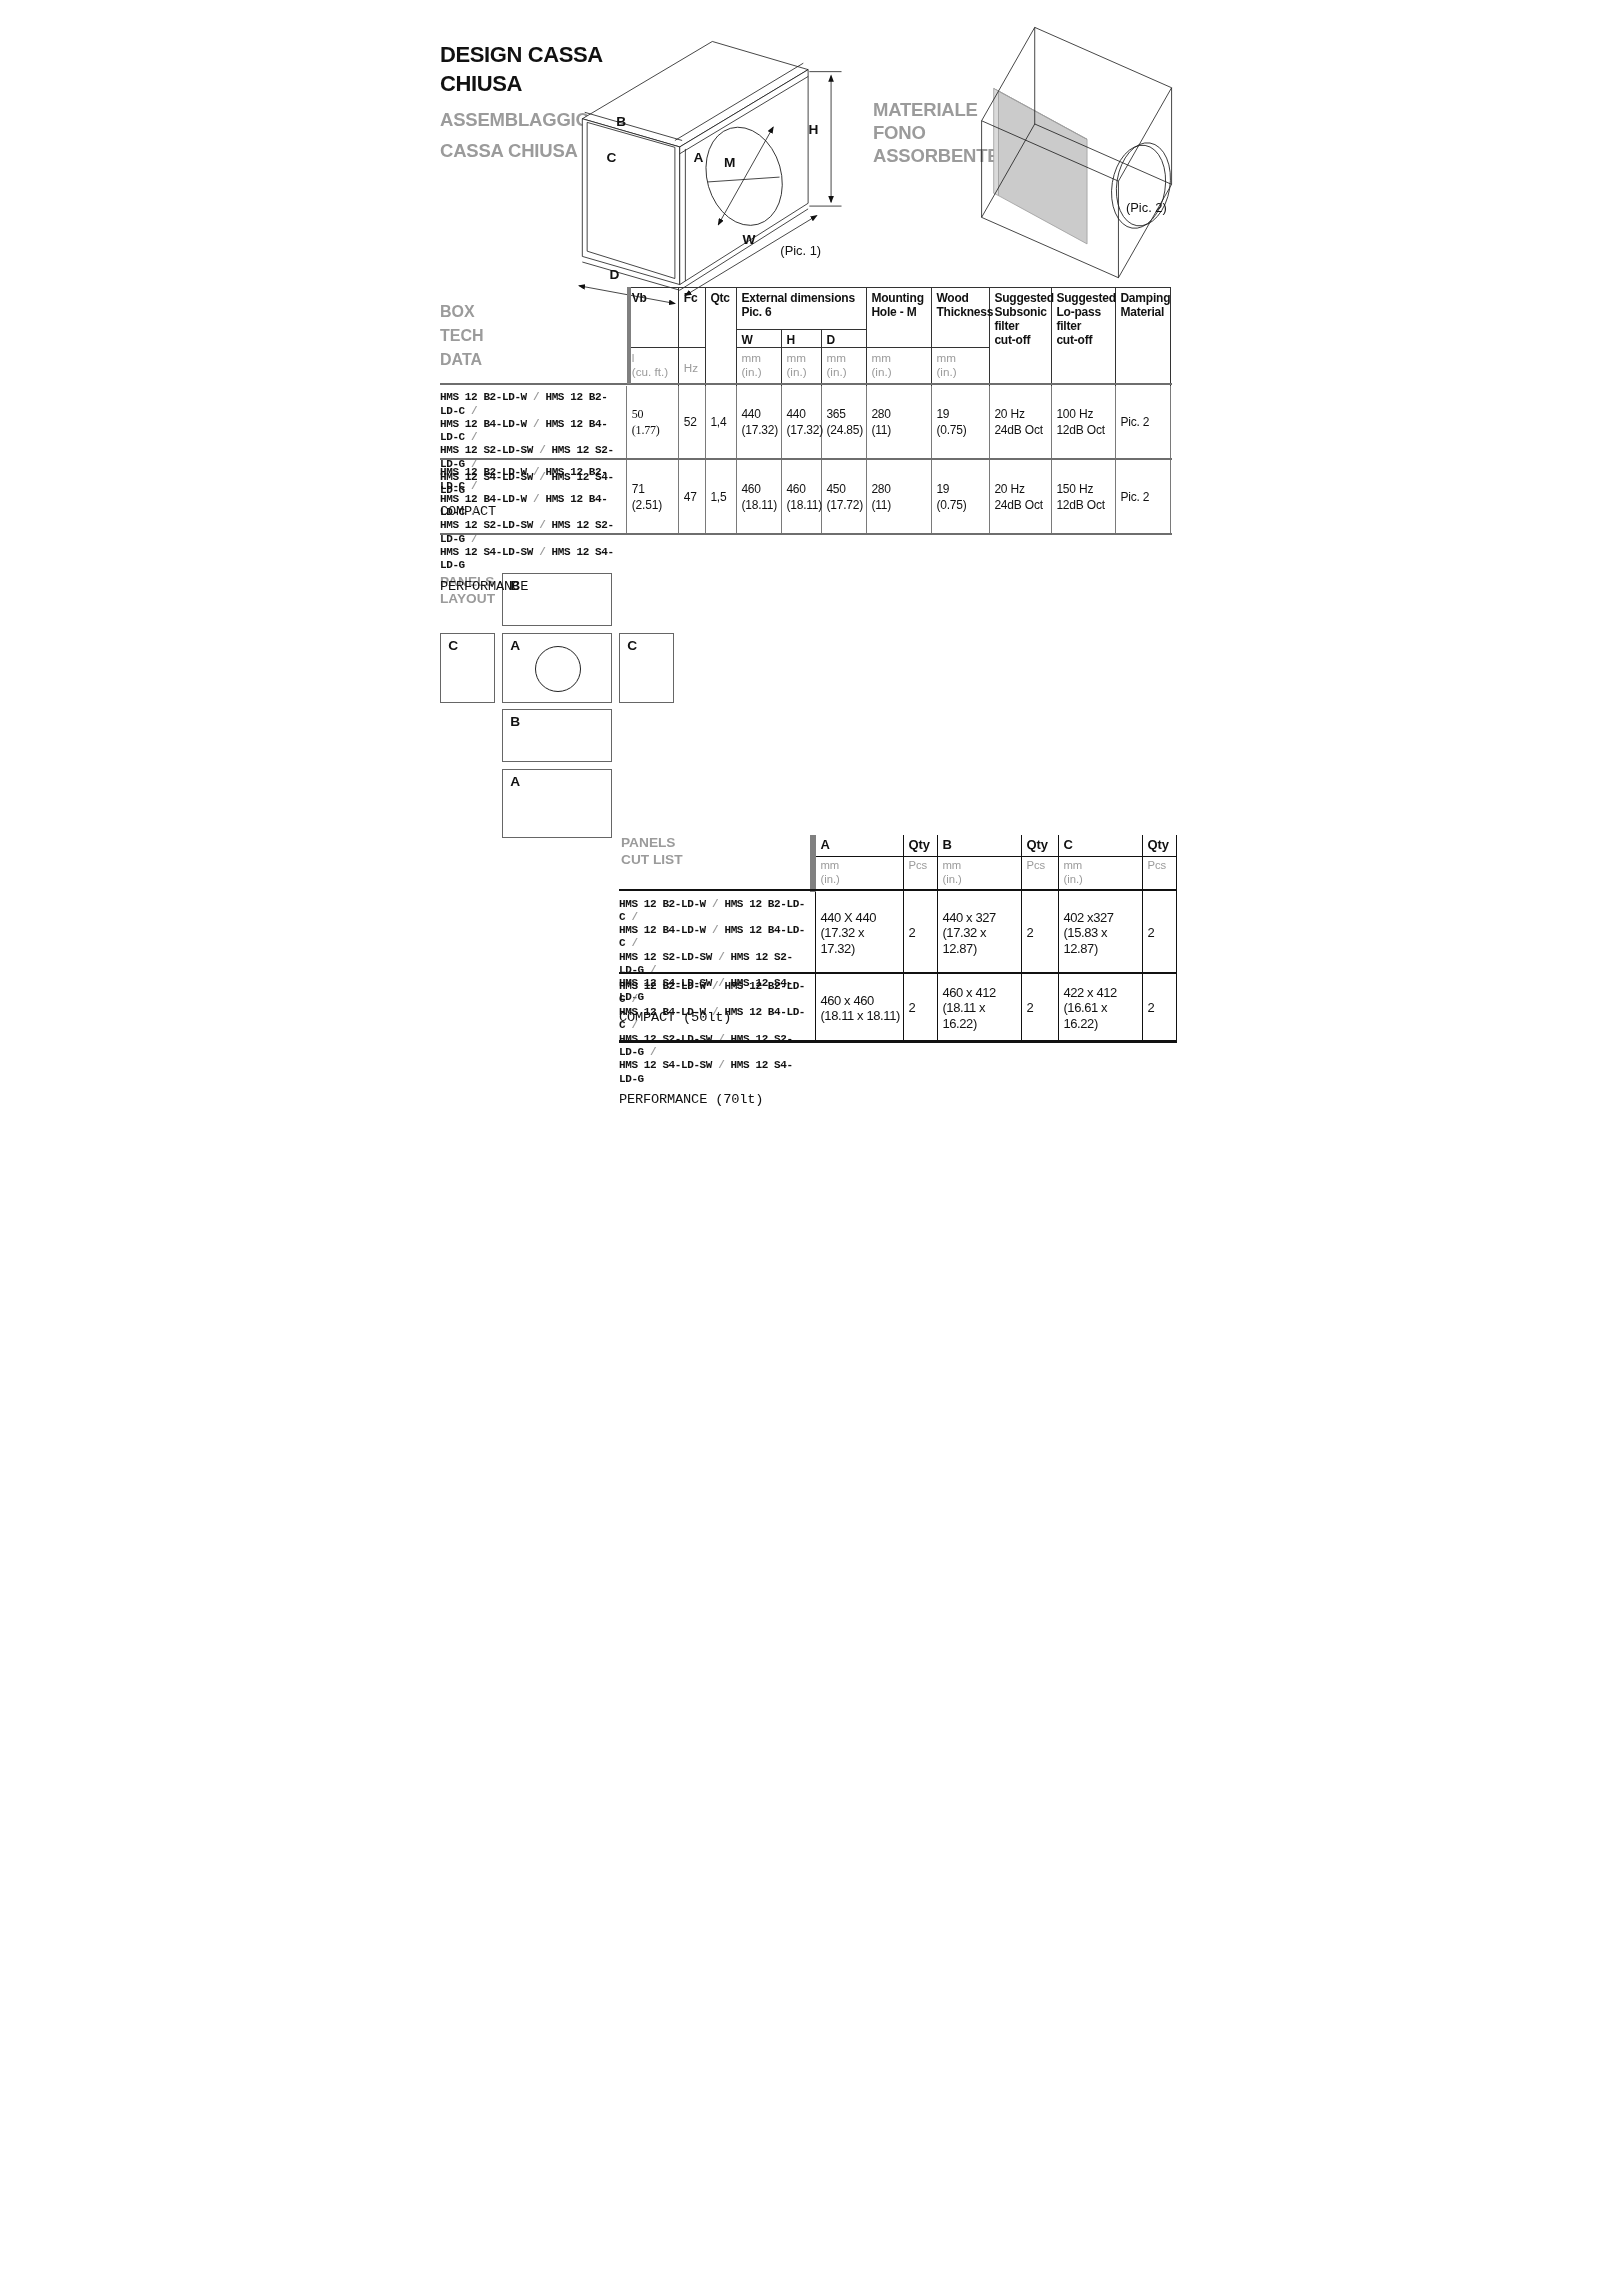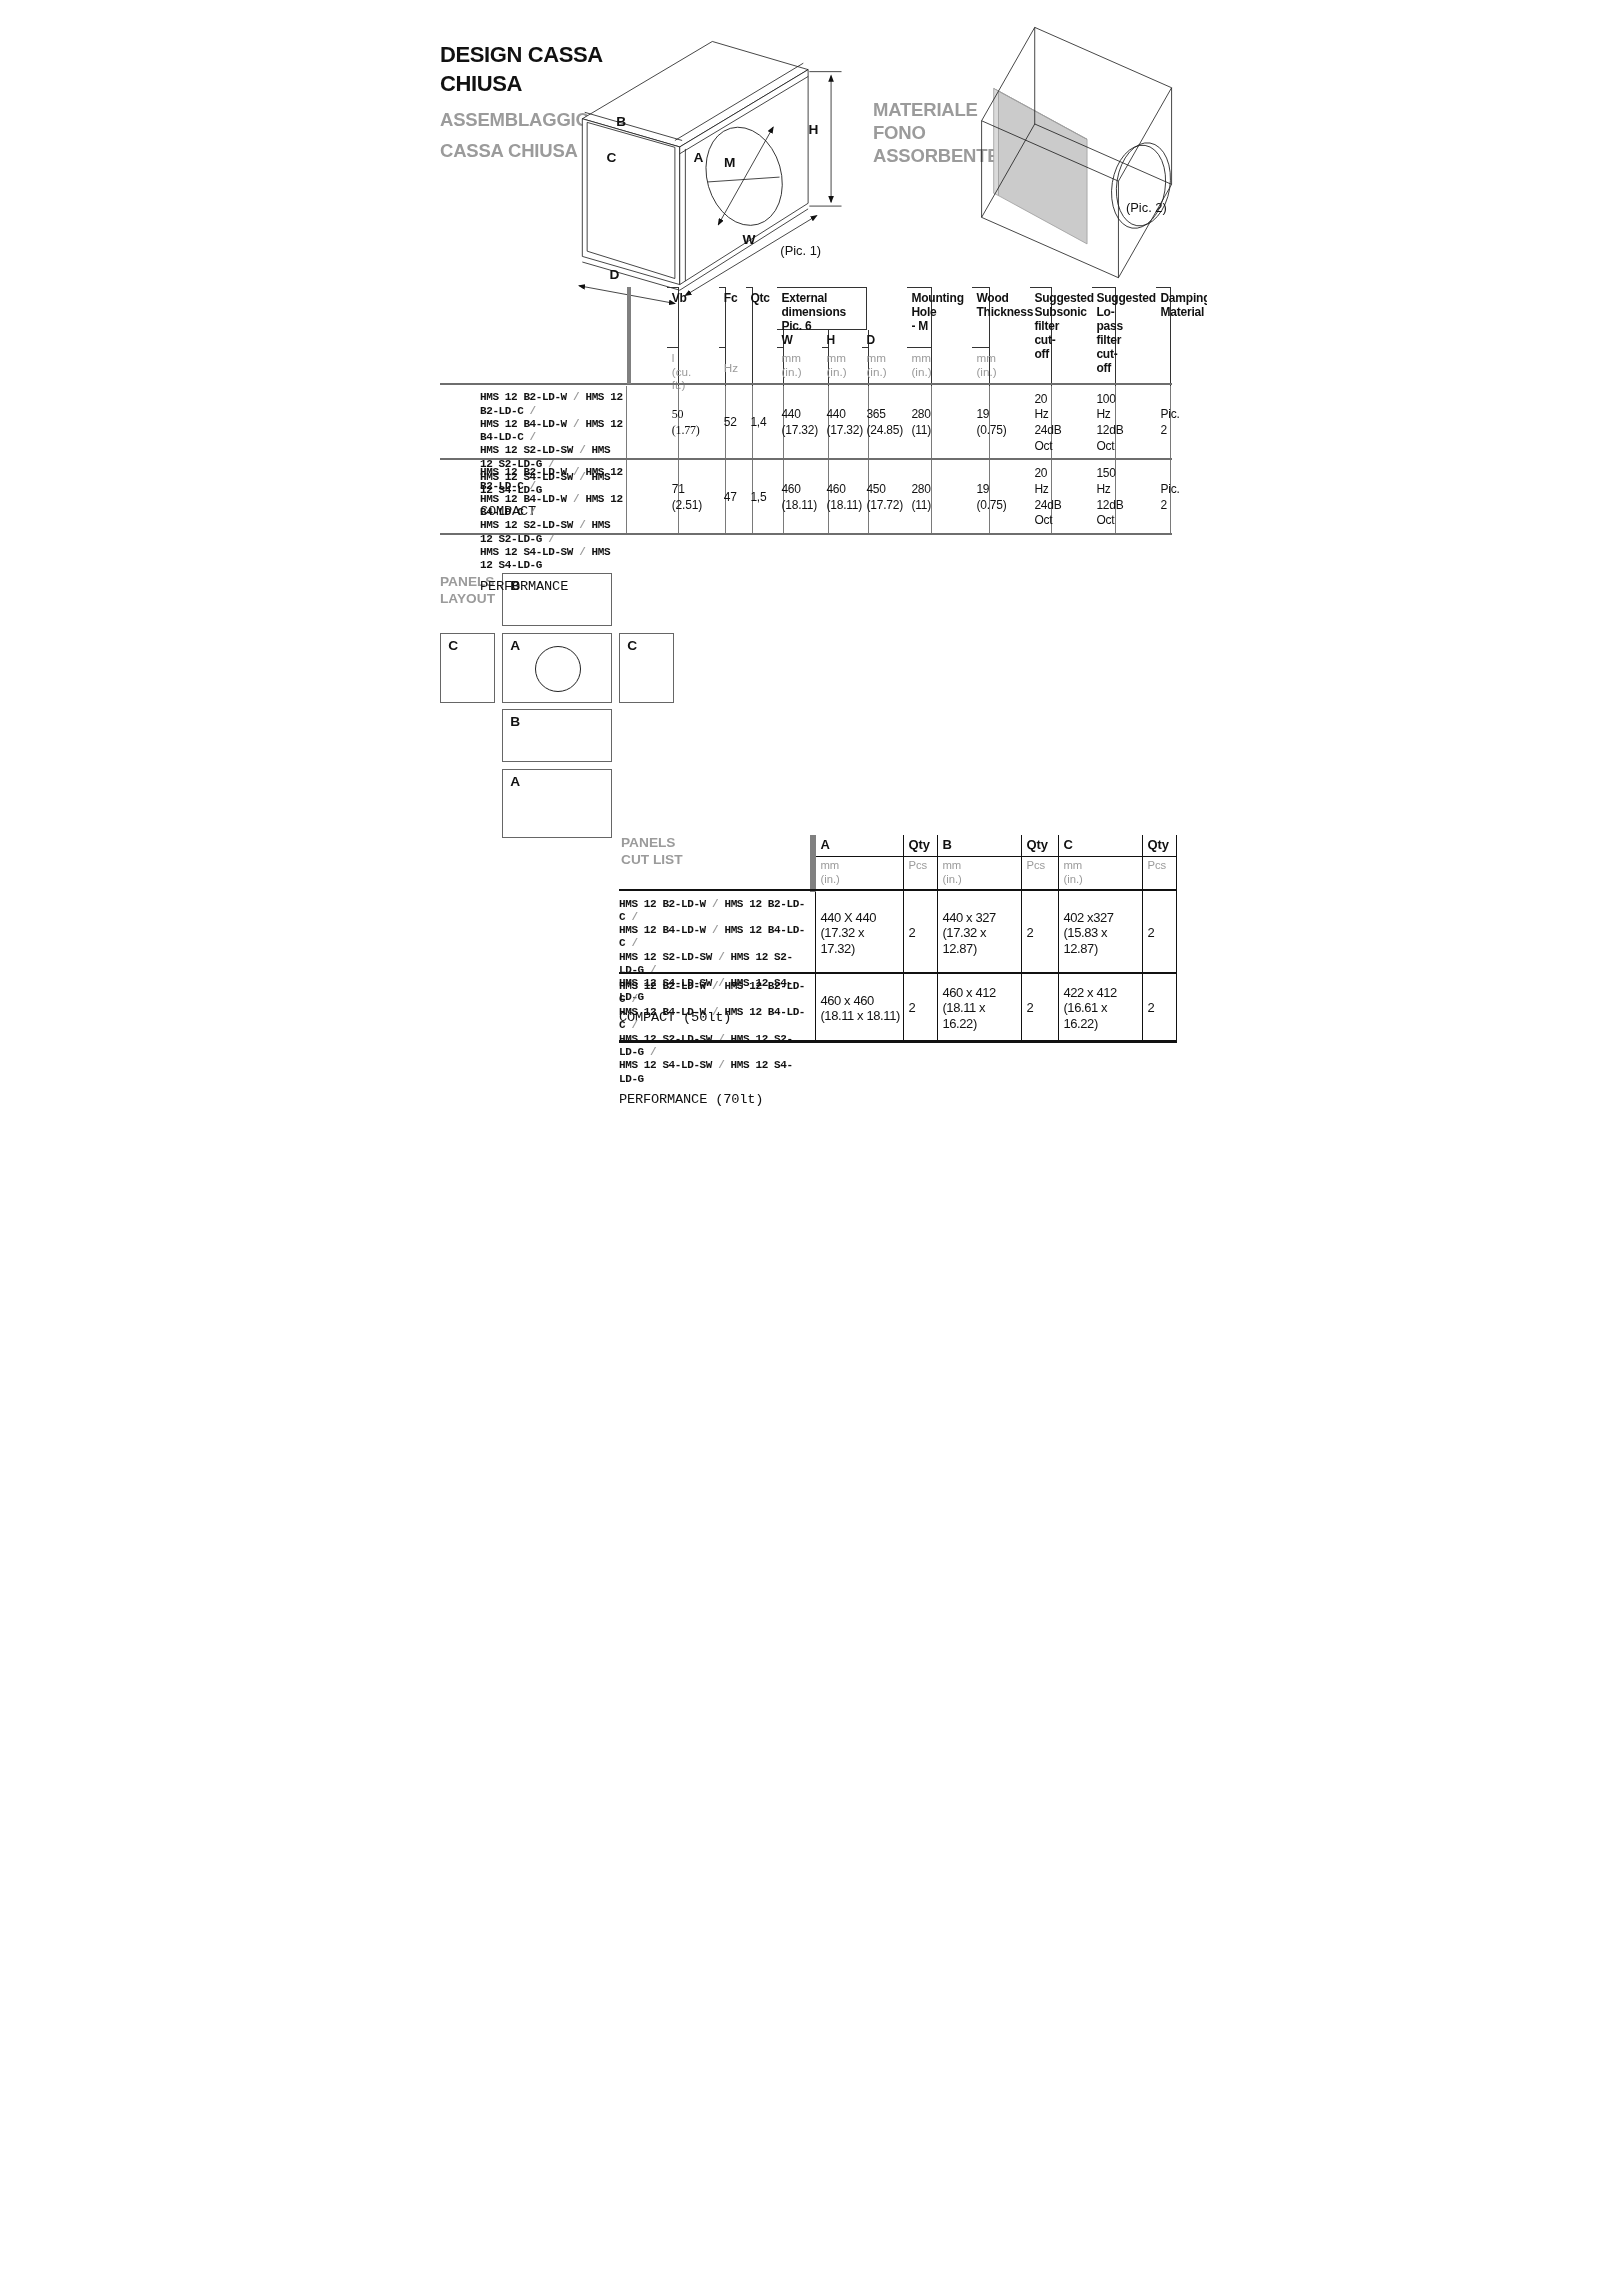--- a/index.html
+++ b/index.html
@@ -15,21 +15,21 @@
   .sect{font-size:16px;font-weight:bold;line-height:24px;color:#9b9b9b;}
   .sect2{font-size:13.7px;font-weight:bold;line-height:17.3px;color:#9b9b9b;}
   
   svg text{font-family:"Liberation Sans",sans-serif;fill:#111;}
   .dlbl{font-size:17px;font-weight:bold;}
   .dcap{font-size:16px;}
   
   #tech{left:38px;top:287px;width:732px;height:249px;display:grid;z-index:2;
         grid-template-columns:187px 52px 26.6px 31px 45px 40px 45px 65px 58px 62px 64px 55px;
         grid-template-rows:43px 17.7px 38px 75px 74px;}
-  #tech > div{box-sizing:border-box;margin-left:40px;}
+  #tech > div{box-sizing:border-box;}
   .hc{font-size:12px;font-weight:bold;line-height:14px;padding:3.2px 1.6px 1.6px 4.8px;letter-spacing:-0.2px;}
   .uc{font-size:11.7px;line-height:13.7px;color:#9b9b9b;padding:3.2px 1.6px 1.6px 4.8px;}
   .bt{border-top:0.8px solid #333;}
   .bb{border-bottom:0.8px solid #333;}
   .br{border-right:0.8px solid #333;}
   .brg{border-right:0.8px solid #7a7a7a;}
   .val{font-size:12px;line-height:15.7px;letter-spacing:-0.2px;display:flex;align-items:center;
        padding:1.6px 1.6px 1.6px 4.8px;white-space:pre-line;}
   .models{font-size:11px;font-weight:bold;line-height:13.3px;letter-spacing:-0.4px;}
   .variant{font-size:13.7px;font-weight:normal;margin-top:6.4px;letter-spacing:-0.2px;}
@@ -128,20 +128,25 @@
 
       <ellipse cx="921" cy="229" rx="33" ry="52" transform="rotate(9 921 229)"></ellipse>
       <ellipse cx="915" cy="232" rx="33" ry="52" transform="rotate(9 915 232)"></ellipse>
     </g>
     <text class="dcap" x="950" y="263" text-anchor="end">(Pic. 2)</text>
   </svg>
 
   <div class="abs gbar" style="left:225px;top:287px;height:97px;"></div>
   <div class="abs" id="tech">
 
+    <div style="grid-area:1/1/4/2;display:flex;align-items:center;">
+      <div class="sect pre">BOX
+TECH
+DATA</div>
+    </div>
     <div class="hc bt br bb" style="grid-area:1/2/3/3;">Vb</div>
     <div class="uc br pre" style="grid-area:3/2/4/3;">l
 (cu. ft.)</div>
     <div class="hc bt br bb" style="grid-area:1/3/3/4;">Fc</div>
     <div class="uc br" style="grid-area:3/3/4/4;display:flex;align-items:center;">Hz</div>
     <div class="hc bt br" style="grid-area:1/4/4/5;">Qtc</div>
     <div class="hc bt br bb pre" style="grid-area:1/5/2/8;">External dimensions
 Pic. 6</div>
     <div class="hc br bb" style="grid-area:2/5/3/6;">W</div>
     <div class="hc br bb" style="grid-area:2/6/3/7;">H</div>

